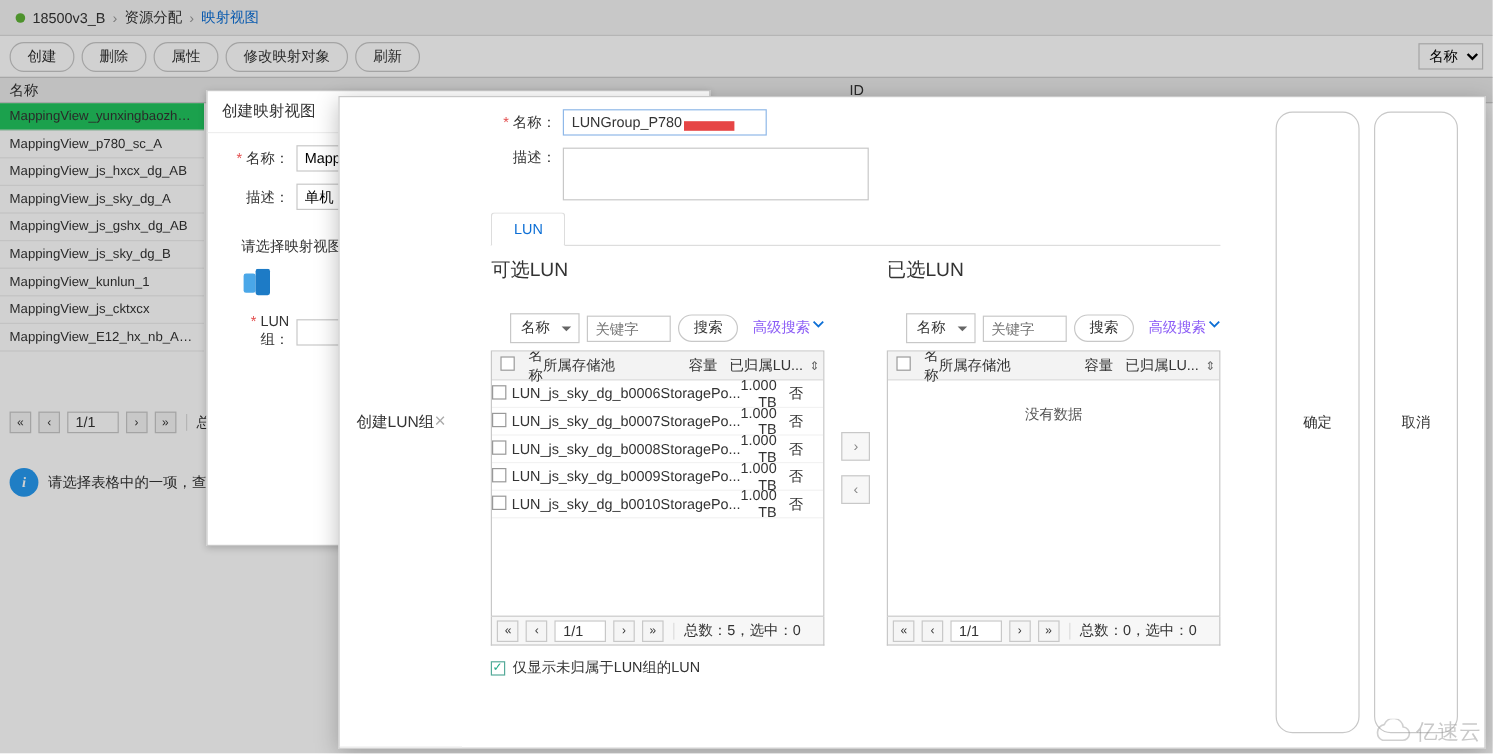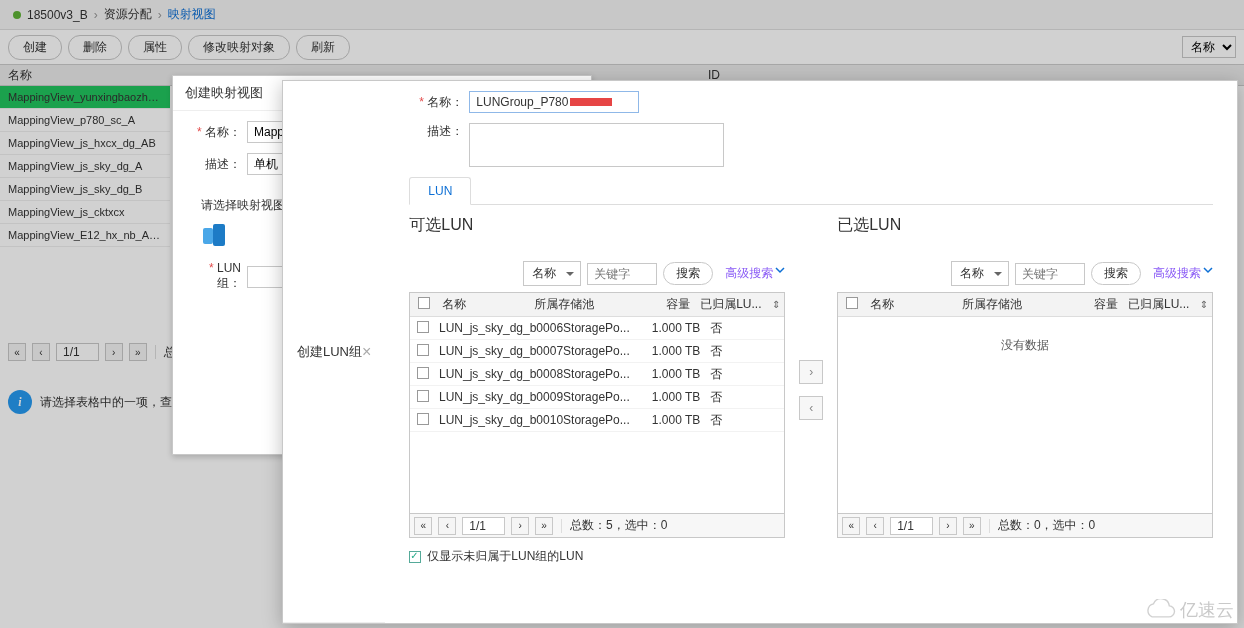--- a/index.html
+++ b/index.html
@@ -111,21 +111,23 @@
 
 <div class="bg-table-header">
   <span class="bg-col-name">名称</span>
   <span>ID</span>
 </div>
 <div class="bg-rows">
   <div class="bg-row sel">MappingView_yunxingbaozhang</div>
   <div class="bg-row">MappingView_p780_sc_A</div>
   <div class="bg-row">MappingView_js_hxcx_dg_AB</div>
   <div class="bg-row">MappingView_js_sky_dg_A</div>
+  <div class="bg-row">MappingView_js_gshx_dg_AB</div>
   <div class="bg-row">MappingView_js_sky_dg_B</div>
+  <div class="bg-row">MappingView_kunlun_1</div>
   <div class="bg-row">MappingView_js_cktxcx</div>
   <div class="bg-row">MappingView_E12_hx_nb_ADG</div>
 </div>
 
 <div class="bg-pager">
   <span class="pg-btn">«</span>
   <span class="pg-btn">‹</span>
   <span class="pg-sel">1/1</span>
   <span class="pg-btn">›</span>
   <span class="pg-btn">»</span>
@@ -166,21 +168,21 @@
 </div>
 
 <div class="modal2">
   <div class="mhdr">
     <span>创建LUN组</span>
     <span class="close-x">×</span>
   </div>
   <div class="mbody">
     <div class="form-row">
       <span class="lbl req">名称：</span>
-      <span class="txt-in" style="width:170px;display:inline-flex;align-items:center;border-color:#8fb8e8;">
+      <span class="txt-in" style="width:170px;display:inline-flex;align-items:flex-end;border-color:#8fb8e8;">
         <span>LUNGroup_P780</span>
           <span class="redact"></span>
       </span>
     </div>
     <div class="form-row" style="align-items:flex-start;">
       <span class="lbl">描述：</span>
       <textarea class="txt-in" style="width: 255px; height: 44px; resize: none;"></textarea>
     </div>
 
     <div class="tab-strip">
@@ -301,20 +303,24 @@
           <span class="pg-btn">‹</span>
           <span class="pg-sel">1/1</span>
           <span class="pg-btn">›</span>
           <span class="pg-btn">»</span>
           <span class="vline"></span>
           <span>总数：0，选中：0</span>
         </div>
       </div>
     </div>
   </div>
+  <div class="mfooter">
+    <button class="btn">确定</button>
+    <button class="btn">取消</button>
+  </div>
 </div>
 
 <div class="watermark">
   <svg viewBox="0 0 48 32">
       <path d="M14 26a10 10 0 0 1 2-19 12 12 0 0 1 23 3 8 8 0 0 1-1 16z" fill="none" stroke="#999" stroke-width="2"></path>
     </svg>
   <span>亿速云</span>
 </div>
 
 </body></html>

